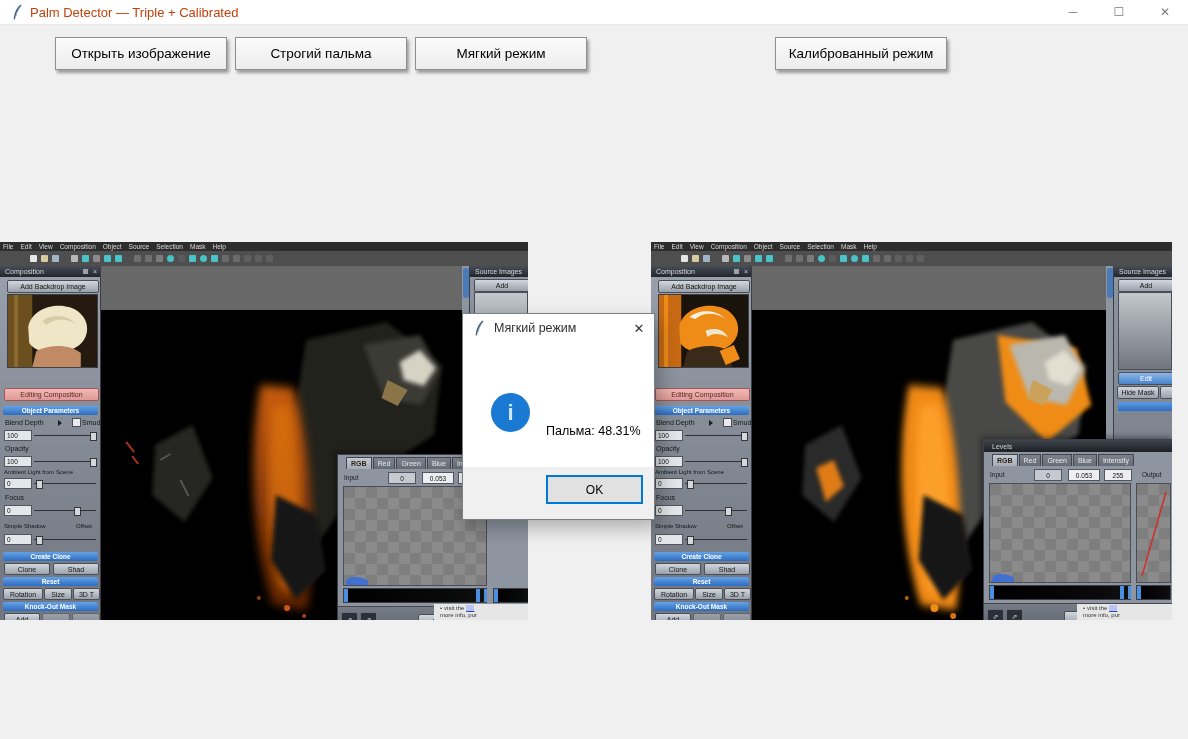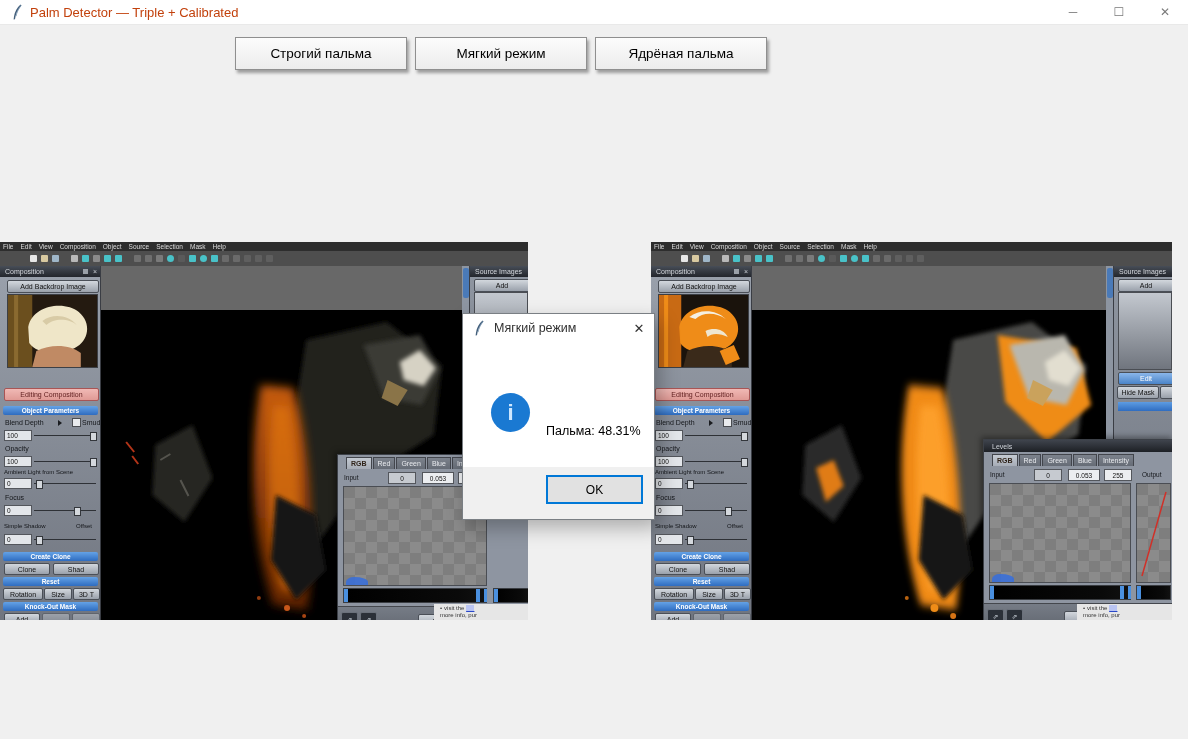--- a/index.html
+++ b/index.html
@@ -120,23 +120,24 @@
       <path d="M10.8 1.2 C8.5 4 6.5 8 5.8 12 L6.4 12.2 C7.4 8 9 4.5 11.3 1.8 Z" fill="#7d99b4"></path>
     </svg>
     <span class="win-title">Palm Detector — Triple + Calibrated</span>
     <div class="win-controls">
       <span class="wc">─</span>
       <span class="wc">☐</span>
       <span class="wc">✕</span>
     </div>
   </div>
 
+  <div class="tbtn" style="left:55px">Открыть изображение</div>
   <div class="tbtn" style="left:235px">Строгий пальма</div>
   <div class="tbtn" style="left:415px">Мягкий режим</div>
-  <div class="tbtn" style="left:595px">Ядрёная пальма</div>
+  <div class="tbtn" style="left:775px">Калиброванный режим</div>
 
   <div class="viewer" style="left:0;top:242px;width:528px;height:378px">
     <div class="menubar">
       <span>File</span>
       <span>Edit</span>
       <span>View</span>
       <span>Composition</span>
       <span>Object</span>
       <span>Source</span>
       <span>Selection</span>

